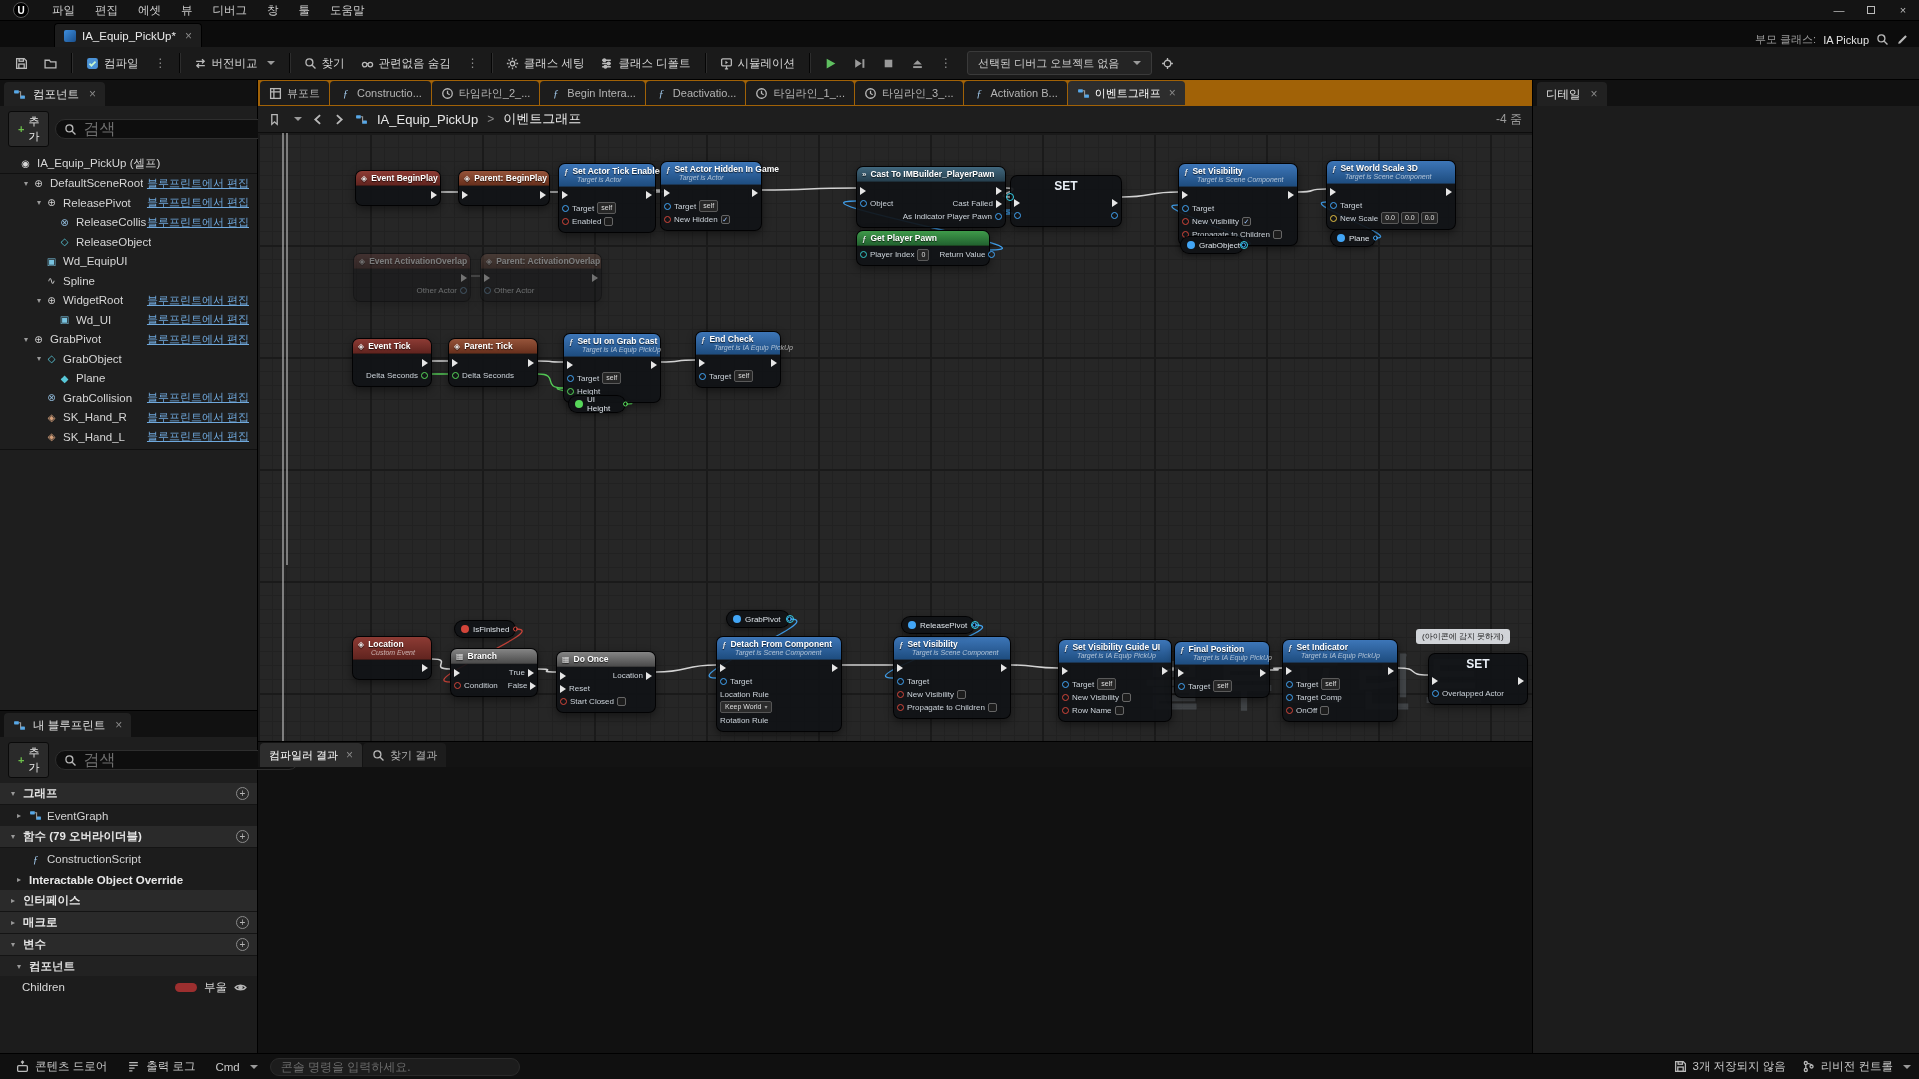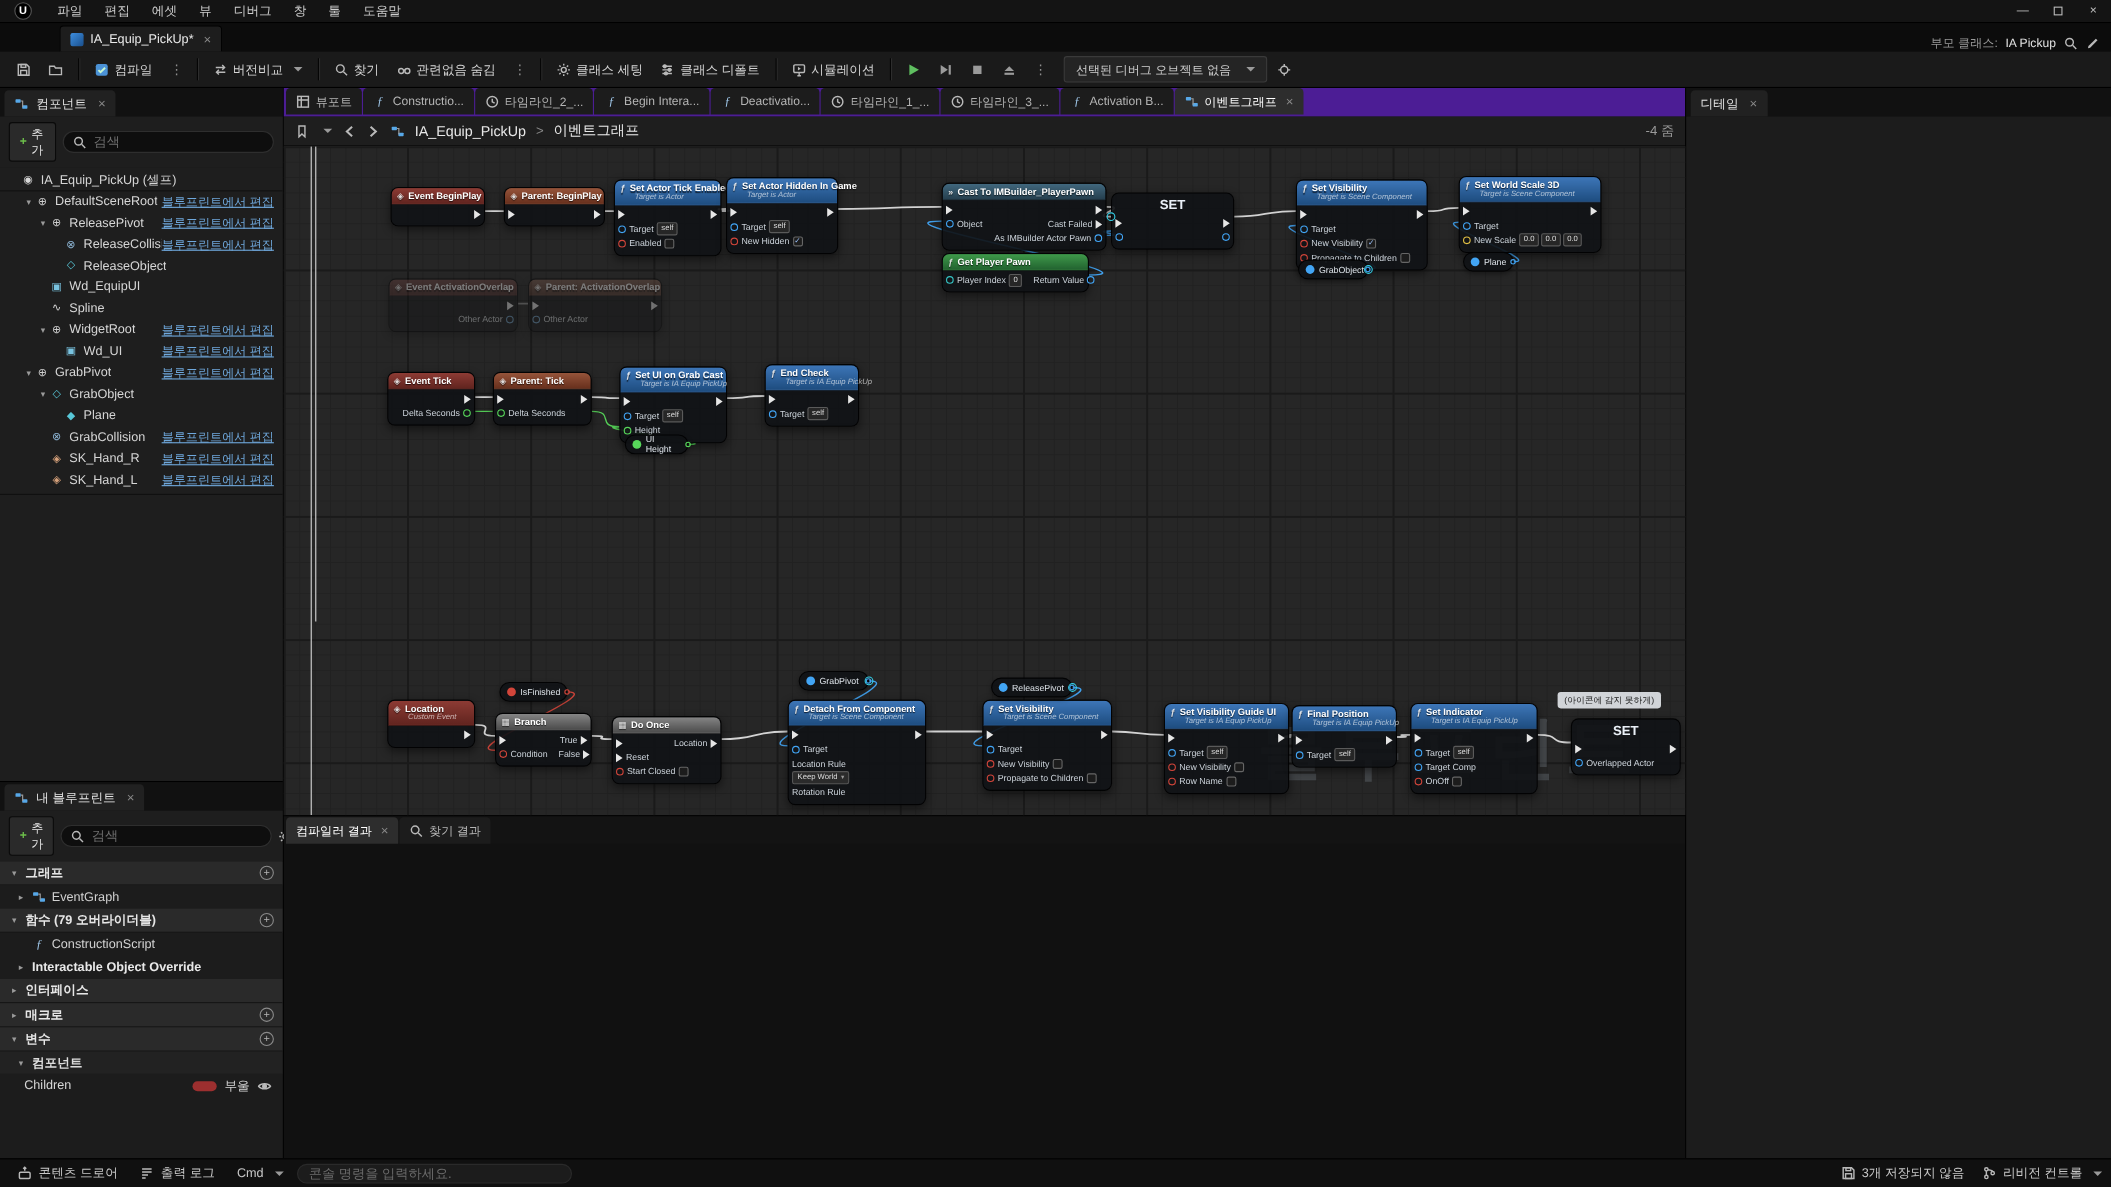--- a/index.html
+++ b/index.html
@@ -34,21 +34,21 @@
 .debug-dd{display:flex;align-items:center;gap:10px;background:#242424;border:1px solid #3a3a3a;border-radius:3px;height:24px;padding:0 10px;font-size:11px;color:#cfcfcf;margin-left:8px}
 
 .main{display:flex;height:973px}
 .left-col{width:258px;flex:none;display:flex;flex-direction:column;background:#161616;border-right:1px solid #000}
 .panel-head{height:26px;background:#111;display:flex;align-items:flex-end;flex:none}
 .panel-tab{height:24px;background:#212121;border-radius:4px 4px 0 0;padding:0 9px;display:flex;align-items:center;gap:7px;font-size:11.5px;color:#e2e2e2;margin-left:4px}
 .ctrl-row{display:flex;align-items:center;gap:6px;padding:5px 8px;background:#1e1e1e;flex:none}
 .add-btn{display:flex;align-items:center;gap:4px;background:#2a2a2a;border:1px solid #0a0a0a;border-radius:3px;padding:2px 9px;font-size:11px;color:#e8e8e8;cursor:pointer}
 .add-plus{color:#6dbf4b;font-weight:bold}
 .search-box{flex:1;display:flex;align-items:center;gap:6px;background:#0e0e0e;border:1px solid #2e2e2e;border-radius:10px;height:20px;padding:0 8px}
-.search-box input{flex:1;background:transparent;border:none;outline:none;color:#bdbdbd;font-size:12px;min-width:0}
+.search-box input{flex:1;background:transparent;border:none;outline:none;color:#bdbdbd;font-size:16px;min-width:0}
 .search-box input::placeholder{color:#6e6e6e}
 .components-panel{height:630px;display:flex;flex-direction:column}
 .tree{flex:1;background:#1e1e1e;overflow:hidden;padding-top:2px}
 .tree-row{display:flex;align-items:center;height:19.5px;font-size:11.5px;color:#d6d6d6;padding-right:8px}
 .tree-row.rootrow{border-bottom:1px solid #101010}
 .tree-exp{width:10px;font-size:8px;color:#9a9a9a;text-align:center;flex:none}
 .tree-icon{width:15px;text-align:center;font-size:10px;margin-right:4px;flex:none}
 .tree-label{white-space:nowrap;overflow:hidden}
 .edit-link{margin-left:auto;color:#6fa8dc;text-decoration:underline;font-size:11px;white-space:nowrap;cursor:pointer}
 .tree-end{border-top:1px solid #101010;margin-top:2px}
@@ -58,21 +58,21 @@
 .bp-subsection{display:flex;align-items:center;gap:5px;height:20px;padding:0 8px 0 14px;font-size:11.5px;font-weight:bold;color:#dcdcdc;background:#222}
 .bp-item{display:flex;align-items:center;gap:5px;height:21px;padding:0 8px 0 14px;font-size:11.5px;color:#d2d2d2}
 .bp-item .b{font-weight:bold;color:#e8e8e8}
 .bp-var{display:flex;align-items:center;height:22px;padding:0 10px 0 22px;font-size:11.5px;color:#d8d8d8}
 .vright{margin-left:auto;display:flex;align-items:center;gap:7px}
 .vpill{width:22px;height:9px;border-radius:5px;display:inline-block}
 .arr{width:10px;font-size:8px;color:#9a9a9a;text-align:center;flex:none}
 .plus-circle{margin-left:auto;width:13px;height:13px;border:1px solid #8a8a8a;border-radius:50%;color:#b5b5b5;font-size:10px;line-height:11px;text-align:center;font-weight:normal;cursor:pointer}
 
 .center-col{width:1274px;flex:none;display:flex;flex-direction:column;min-width:0}
-.doc-tabs{height:26px;background:#4c1d95;display:flex;align-items:flex-start;gap:1px;padding-left:2px;flex:none}
+.doc-tabs{height:26px;background:#a16207;display:flex;align-items:center;gap:1px;padding-left:2px;flex:none}
 .doc-tab{height:24px;display:flex;align-items:center;gap:5px;padding:0 9px;background:#1c1c1c;border-radius:4px 4px 0 0;font-size:11px;color:#b4b4b4;white-space:nowrap;cursor:pointer}
 .doc-tab.active{background:#2d2d2d;color:#fff}
 .breadcrumb{height:27px;background:#1e1e1e;border-bottom:1px solid #0d0d0d;display:flex;align-items:center;gap:9px;padding:0 10px;flex:none}
 .crumb{font-size:13px;color:#e8e8e8}
 .crumb-sep{color:#8a8a8a;font-size:12px}
 .zoom{margin-left:auto;color:#9a9a9a;font-size:12px}
 .graph-wrap{position:relative;height:608px;flex:none;overflow:hidden;background-color:#262626;
  background-image:linear-gradient(#1a1a1a 2px,transparent 2px),linear-gradient(90deg,#1a1a1a 2px,transparent 2px),linear-gradient(#212121 1px,transparent 1px),linear-gradient(90deg,#212121 1px,transparent 1px);
  background-size:112px 112px,112px 112px,14px 14px,14px 14px}
 #wires{position:absolute;left:0;top:0;z-index:2;pointer-events:none}
@@ -806,21 +806,21 @@
                   </span>
                   <span class="np right">
                     <span class="execpin"></span>
                     <span class="plabel">Cast Failed</span>
                   </span>
                 </div>
                 <div class="nrow">
                   <span></span>
                   <span class="np right">
                     <span class="dotpin" style="border-color:#42a5f5;color:#42a5f5"></span>
-                    <span class="plabel">As IMBuilder Actor Pawn</span>
+                    <span class="plabel">As Indicator Player Pawn</span>
                   </span>
                 </div>
               </div>
             </div>
             <div class="node k-pure" style="left: 598px; top: 97px; width: 134px;">
               <div class="nhead">
                 <div class="t">
                   <span class="hic">ƒ</span>
                   <span>Get Player Pawn</span>
                 </div>

